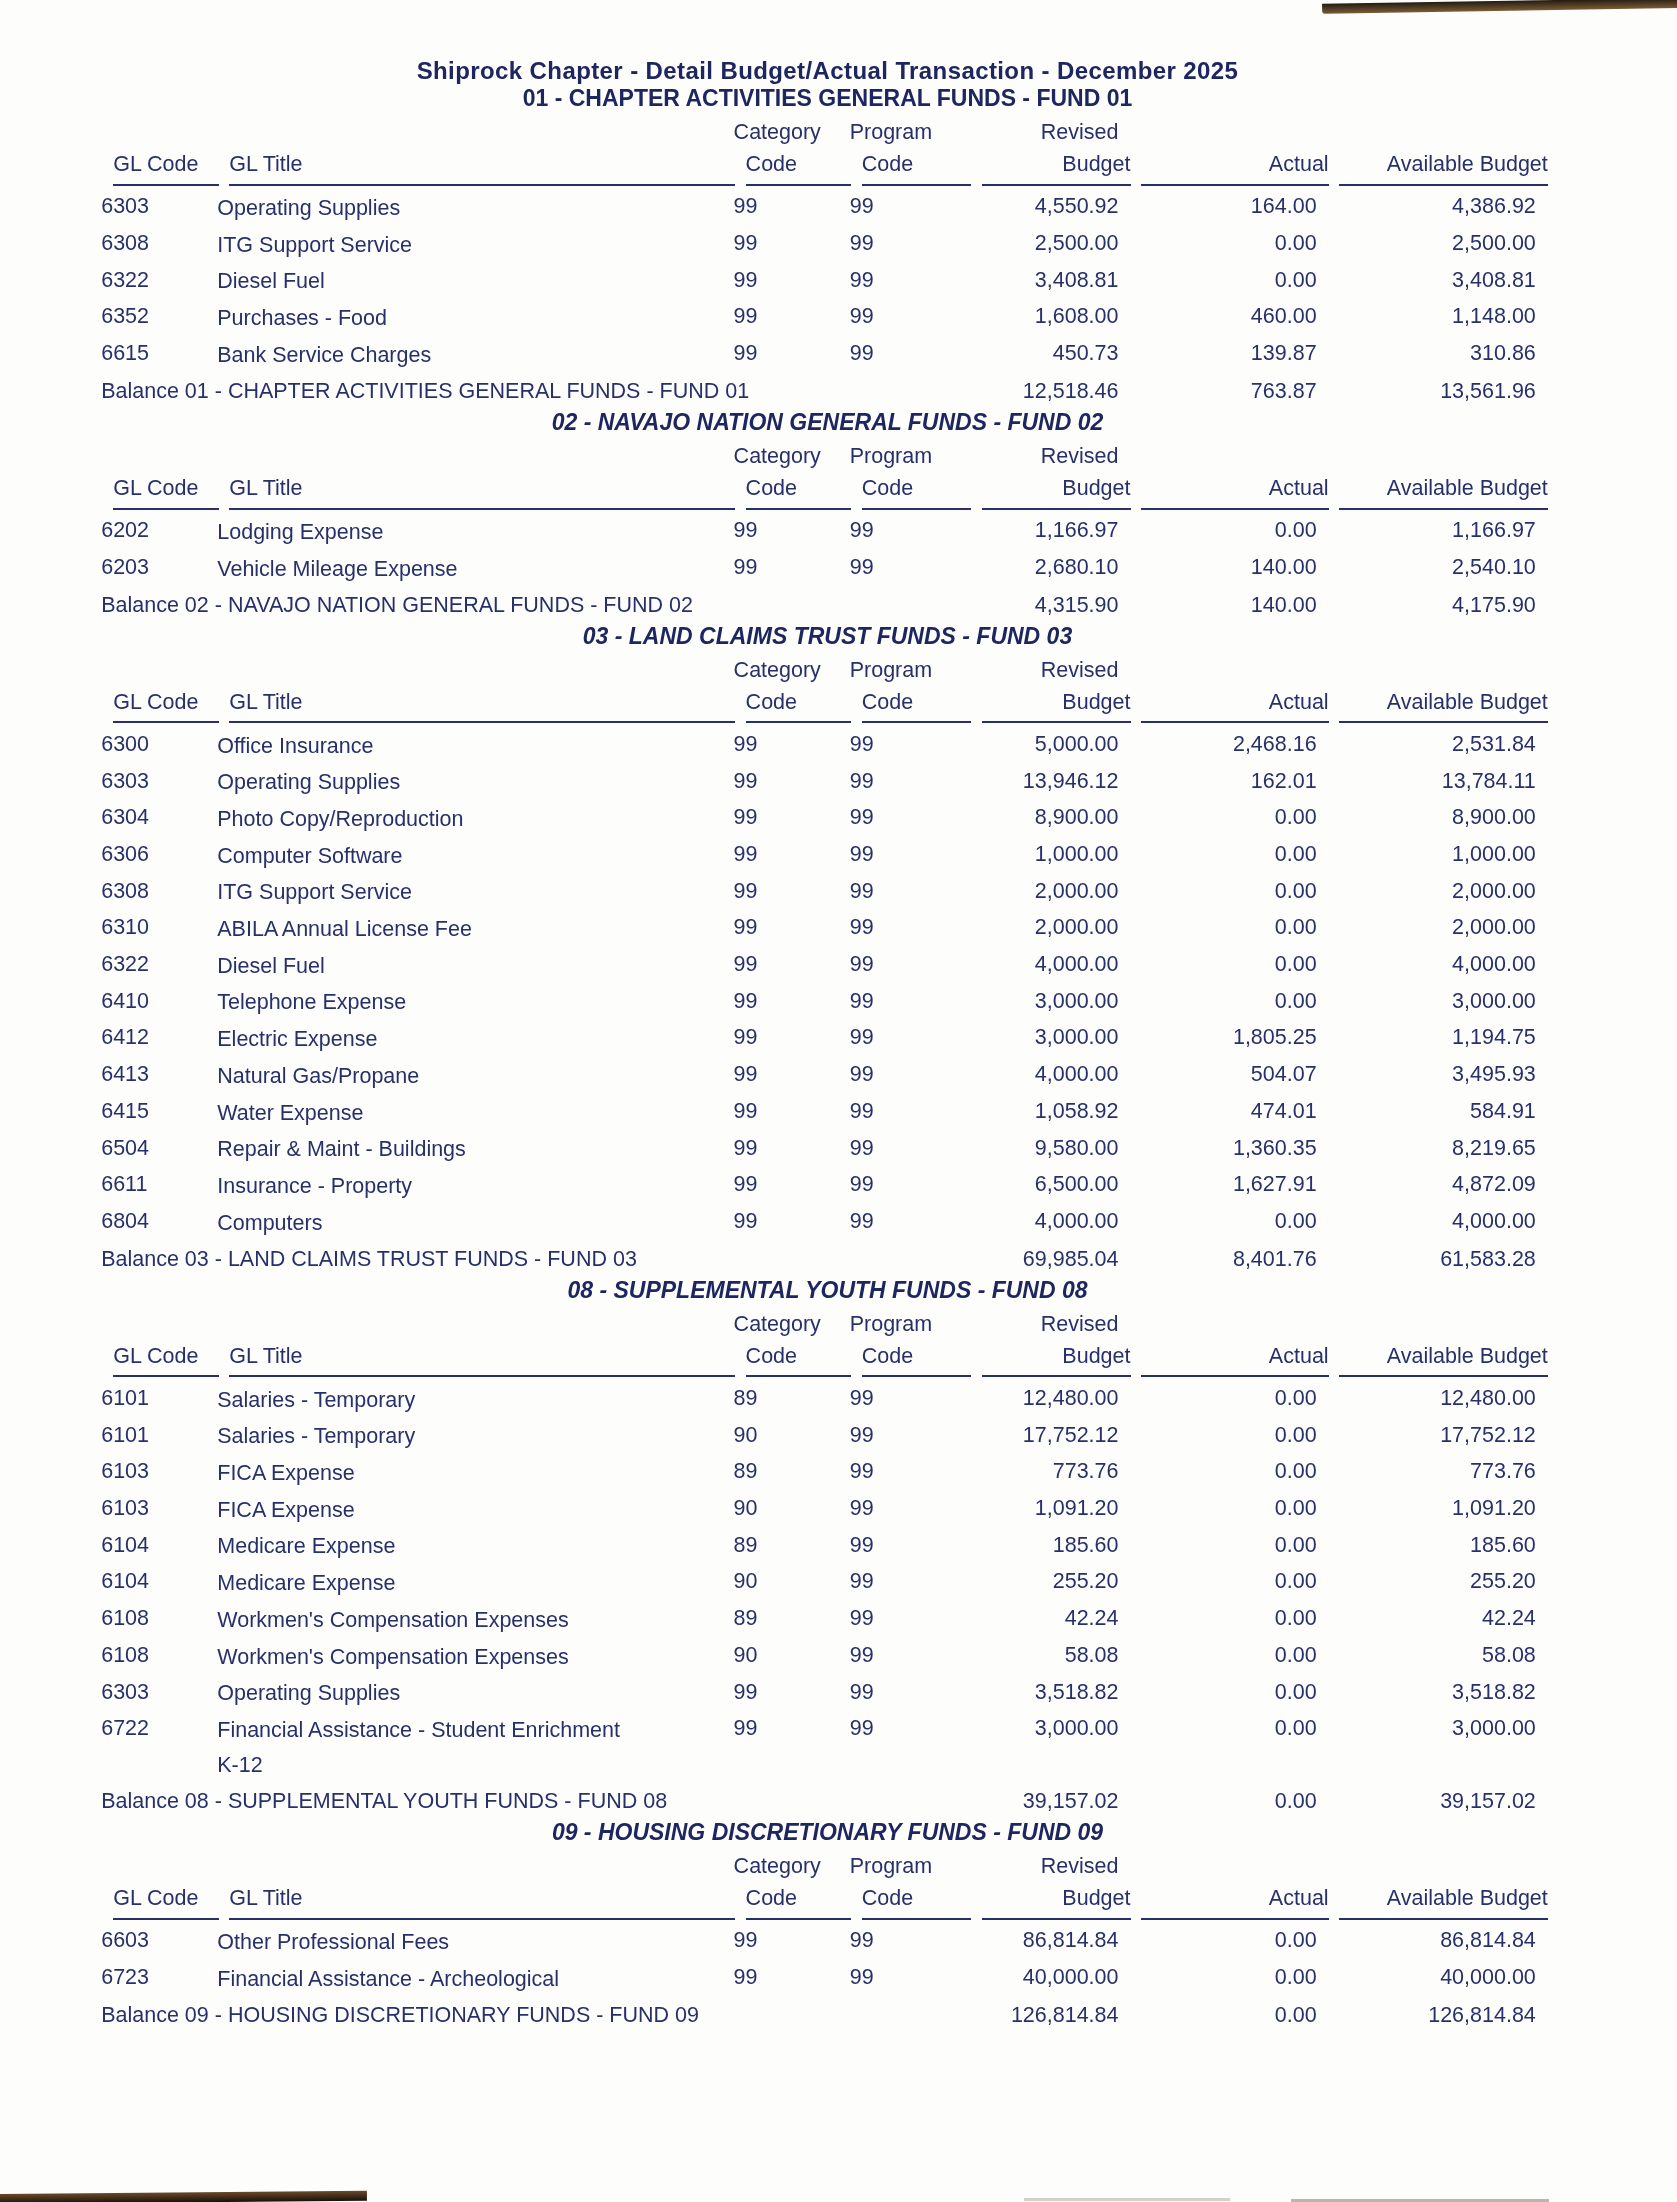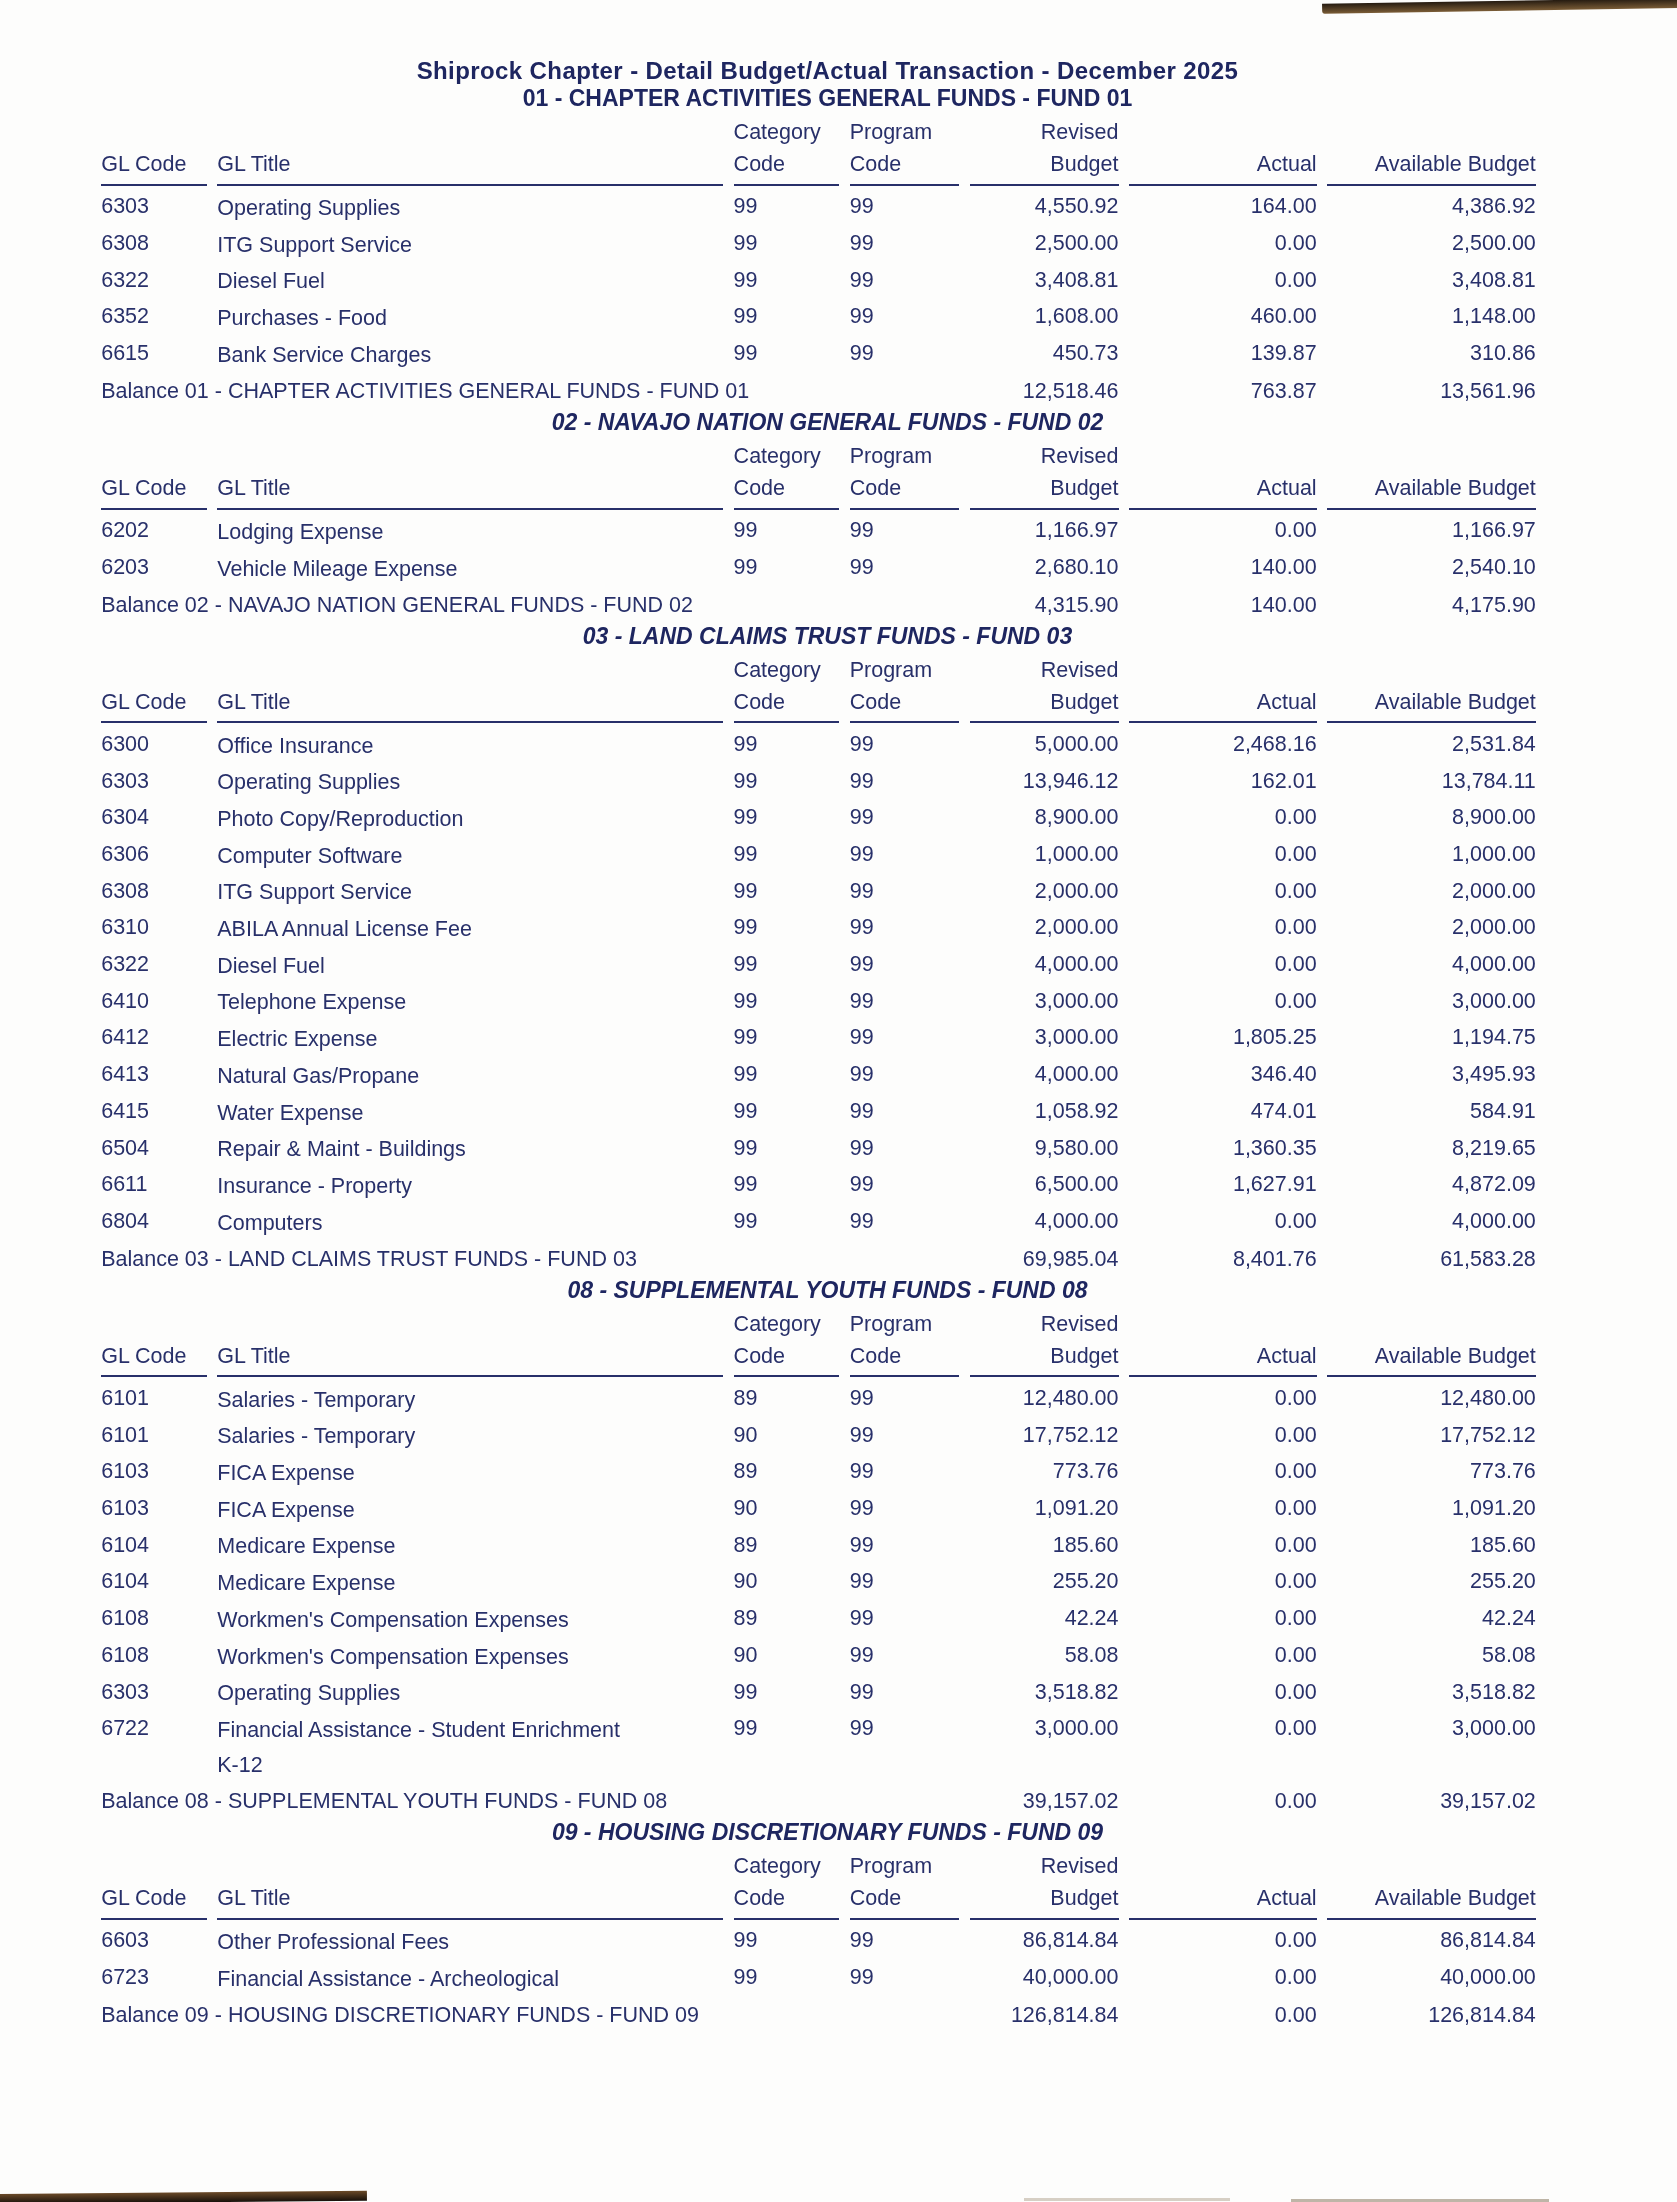--- a/index.html
+++ b/index.html
@@ -61,20 +61,21 @@
   }
   .l{text-align:left;}
   .r{text-align:right;}
   tr.super-row td{height:34px;line-height:34px;}
   tr.head-row th{height:40px;line-height:31px;}
   tr.head-row th .u{
     display:inline-block;
     width:100%;
     border-bottom:2.6px solid var(--ink);
     padding-bottom:3.4px;
+    margin-left:12px;
   }
   tr.head-row th.dbl .u{border-bottom:2.6px double var(--ink);}
   tr.data-row td{height:35px;line-height:35px;}
   td.wrapable{white-space:pre-line;line-height:33px;padding-top:1.7px;}
   tr.balance-row td{height:36px;line-height:36px;}
   
   .artifact{position:absolute;pointer-events:none;}
   .art-top-right{
     top:-1.7px;right:-5.2px;width:361px;height:10.3px;
     background:linear-gradient(to bottom,#241a10,#7a5c36);
@@ -383,21 +384,21 @@
     <td class="r">1,805.25</td>
     <td class="r">1,194.75</td>
   </tr>
 
   <tr class="data-row">
     <td class="l">6413</td>
     <td class="l wrapable">Natural Gas/Propane</td>
     <td class="l">99</td>
     <td class="l">99</td>
     <td class="r">4,000.00</td>
-    <td class="r">346.40</td>
+    <td class="r">504.07</td>
     <td class="r">3,495.93</td>
   </tr>
 
   <tr class="data-row">
     <td class="l">6415</td>
     <td class="l wrapable">Water Expense</td>
     <td class="l">99</td>
     <td class="l">99</td>
     <td class="r">1,058.92</td>
     <td class="r">474.01</td>

